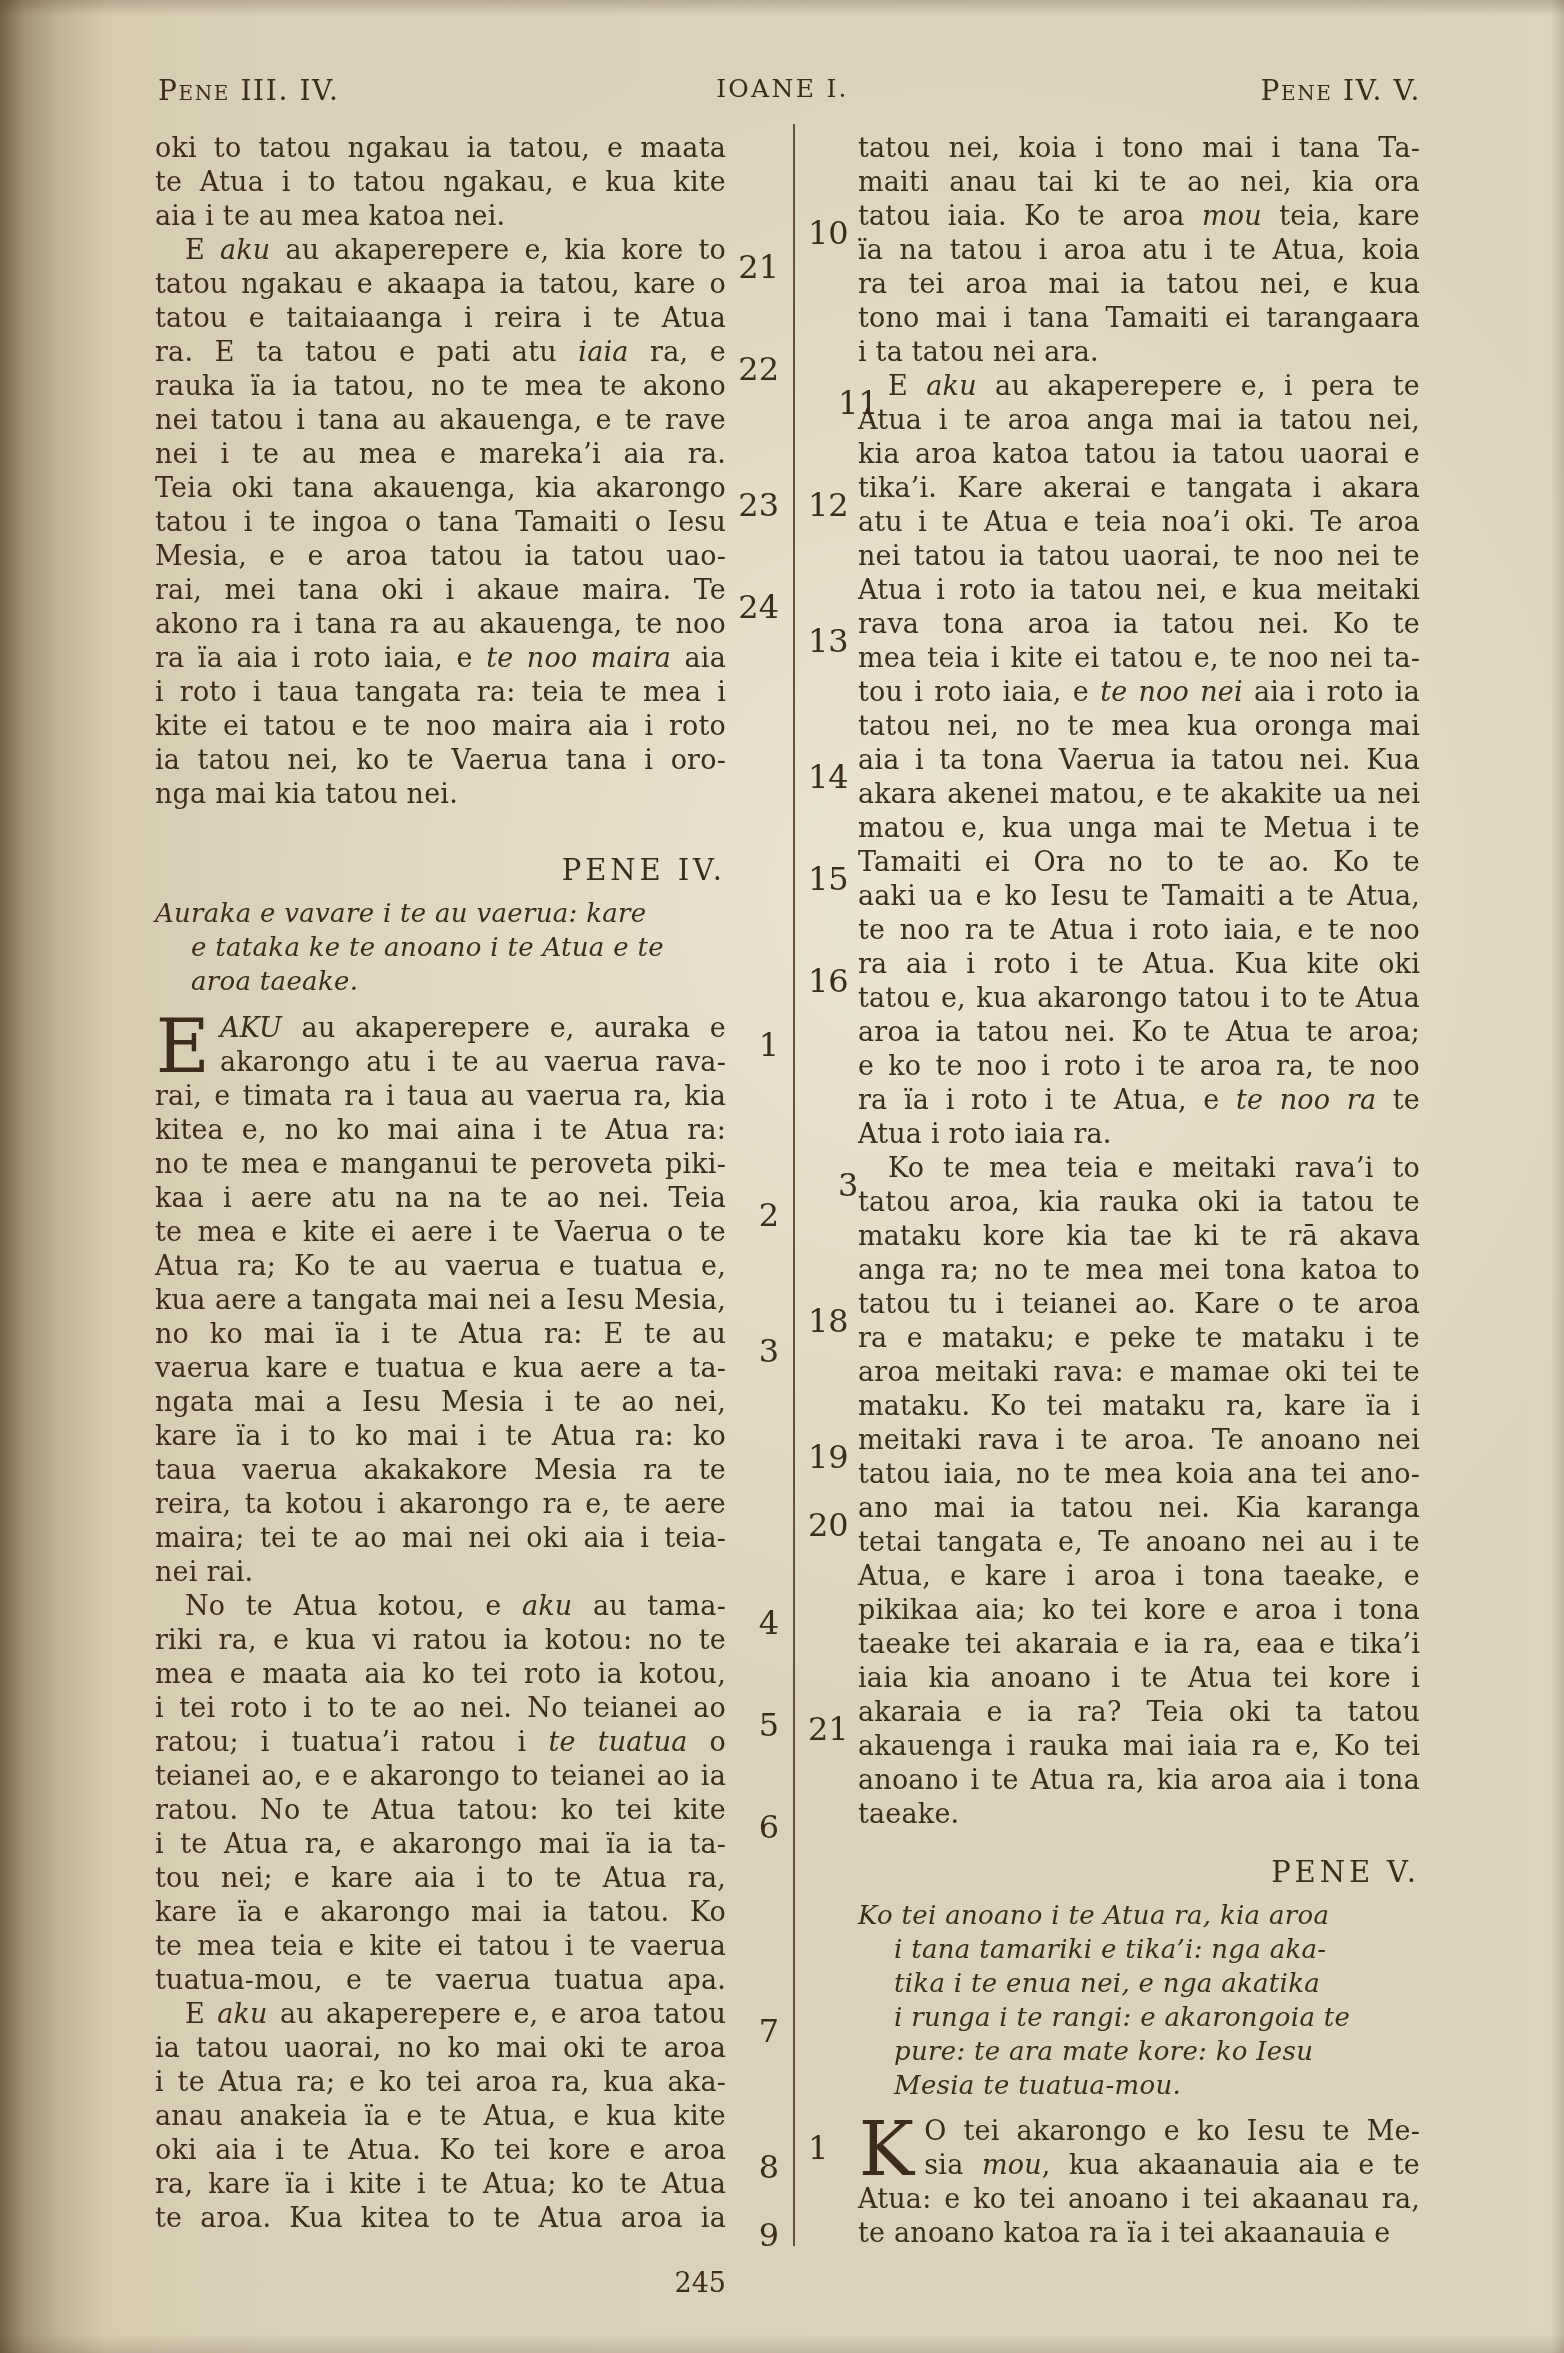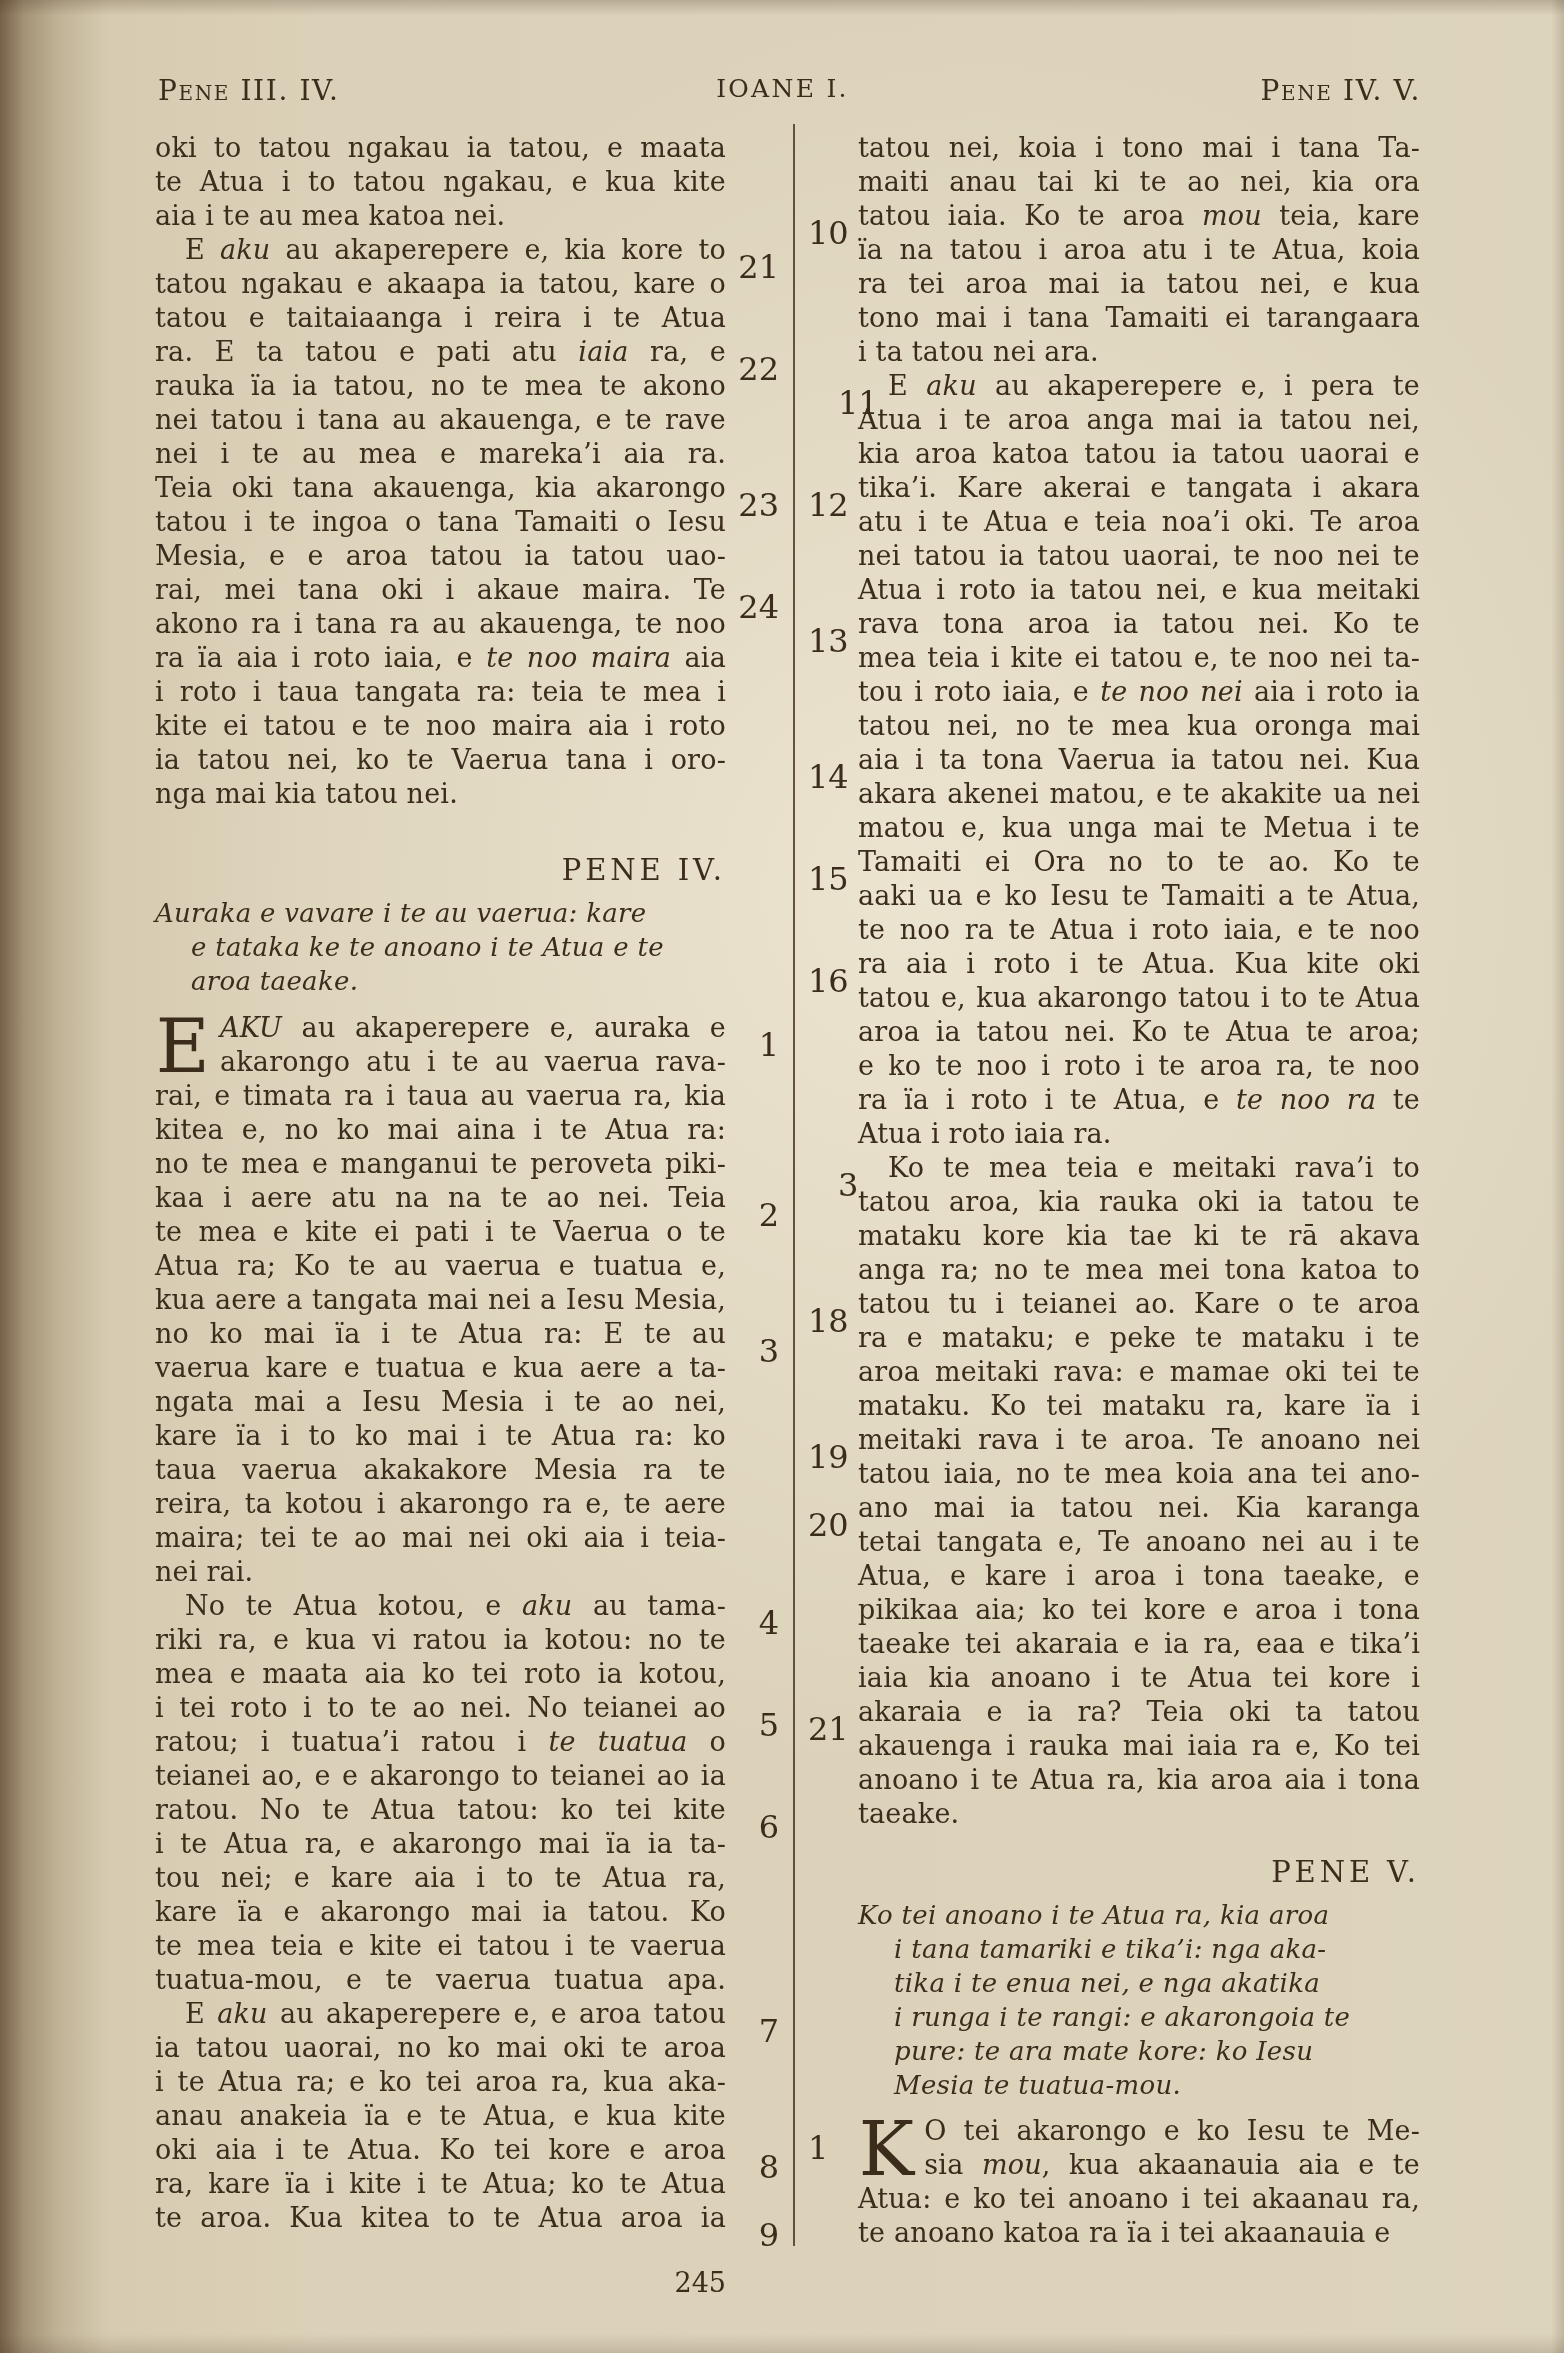--- a/index.html
+++ b/index.html
@@ -104,21 +104,21 @@
         <div class="line short cont"><span>aroa taeake.</span></div>
       </div>
       <div class="block-verses dropcap-block">
         <span class="dropcap">E</span>
         <div class="line"><i>AKU</i><span> au akaperepere e, auraka e</span><span class="vnum">1</span></div>
         <div class="line"><span>akarongo atu i te au vaerua rava-</span></div>
         <div class="line"><span>rai, e timata ra i taua au vaerua ra, kia</span></div>
         <div class="line"><span>kitea e, no ko mai aina i te Atua ra:</span></div>
         <div class="line"><span>no te mea e manganui te peroveta piki-</span></div>
         <div class="line"><span>kaa i aere atu na na te ao nei. Teia</span><span class="vnum">2</span></div>
-        <div class="line"><span>te mea e kite ei pati i te Vaerua o te</span></div>
+        <div class="line"><span>te mea e kite ei aere i te Vaerua o te</span></div>
         <div class="line"><span>Atua ra; Ko te au vaerua e tuatua e,</span></div>
         <div class="line"><span>kua aere a tangata mai nei a Iesu Mesia,</span></div>
         <div class="line"><span>no ko mai ïa i te Atua ra: E te au</span><span class="vnum">3</span></div>
         <div class="line"><span>vaerua kare e tuatua e kua aere a ta-</span></div>
         <div class="line"><span>ngata mai a Iesu Mesia i te ao nei,</span></div>
         <div class="line"><span>kare ïa i to ko mai i te Atua ra: ko</span></div>
         <div class="line"><span>taua vaerua akakakore Mesia ra te</span></div>
         <div class="line"><span>reira, ta kotou i akarongo ra e, te aere</span></div>
         <div class="line"><span>maira; tei te ao mai nei oki aia i teia-</span></div>
         <div class="line short"><span>nei rai.</span></div>

